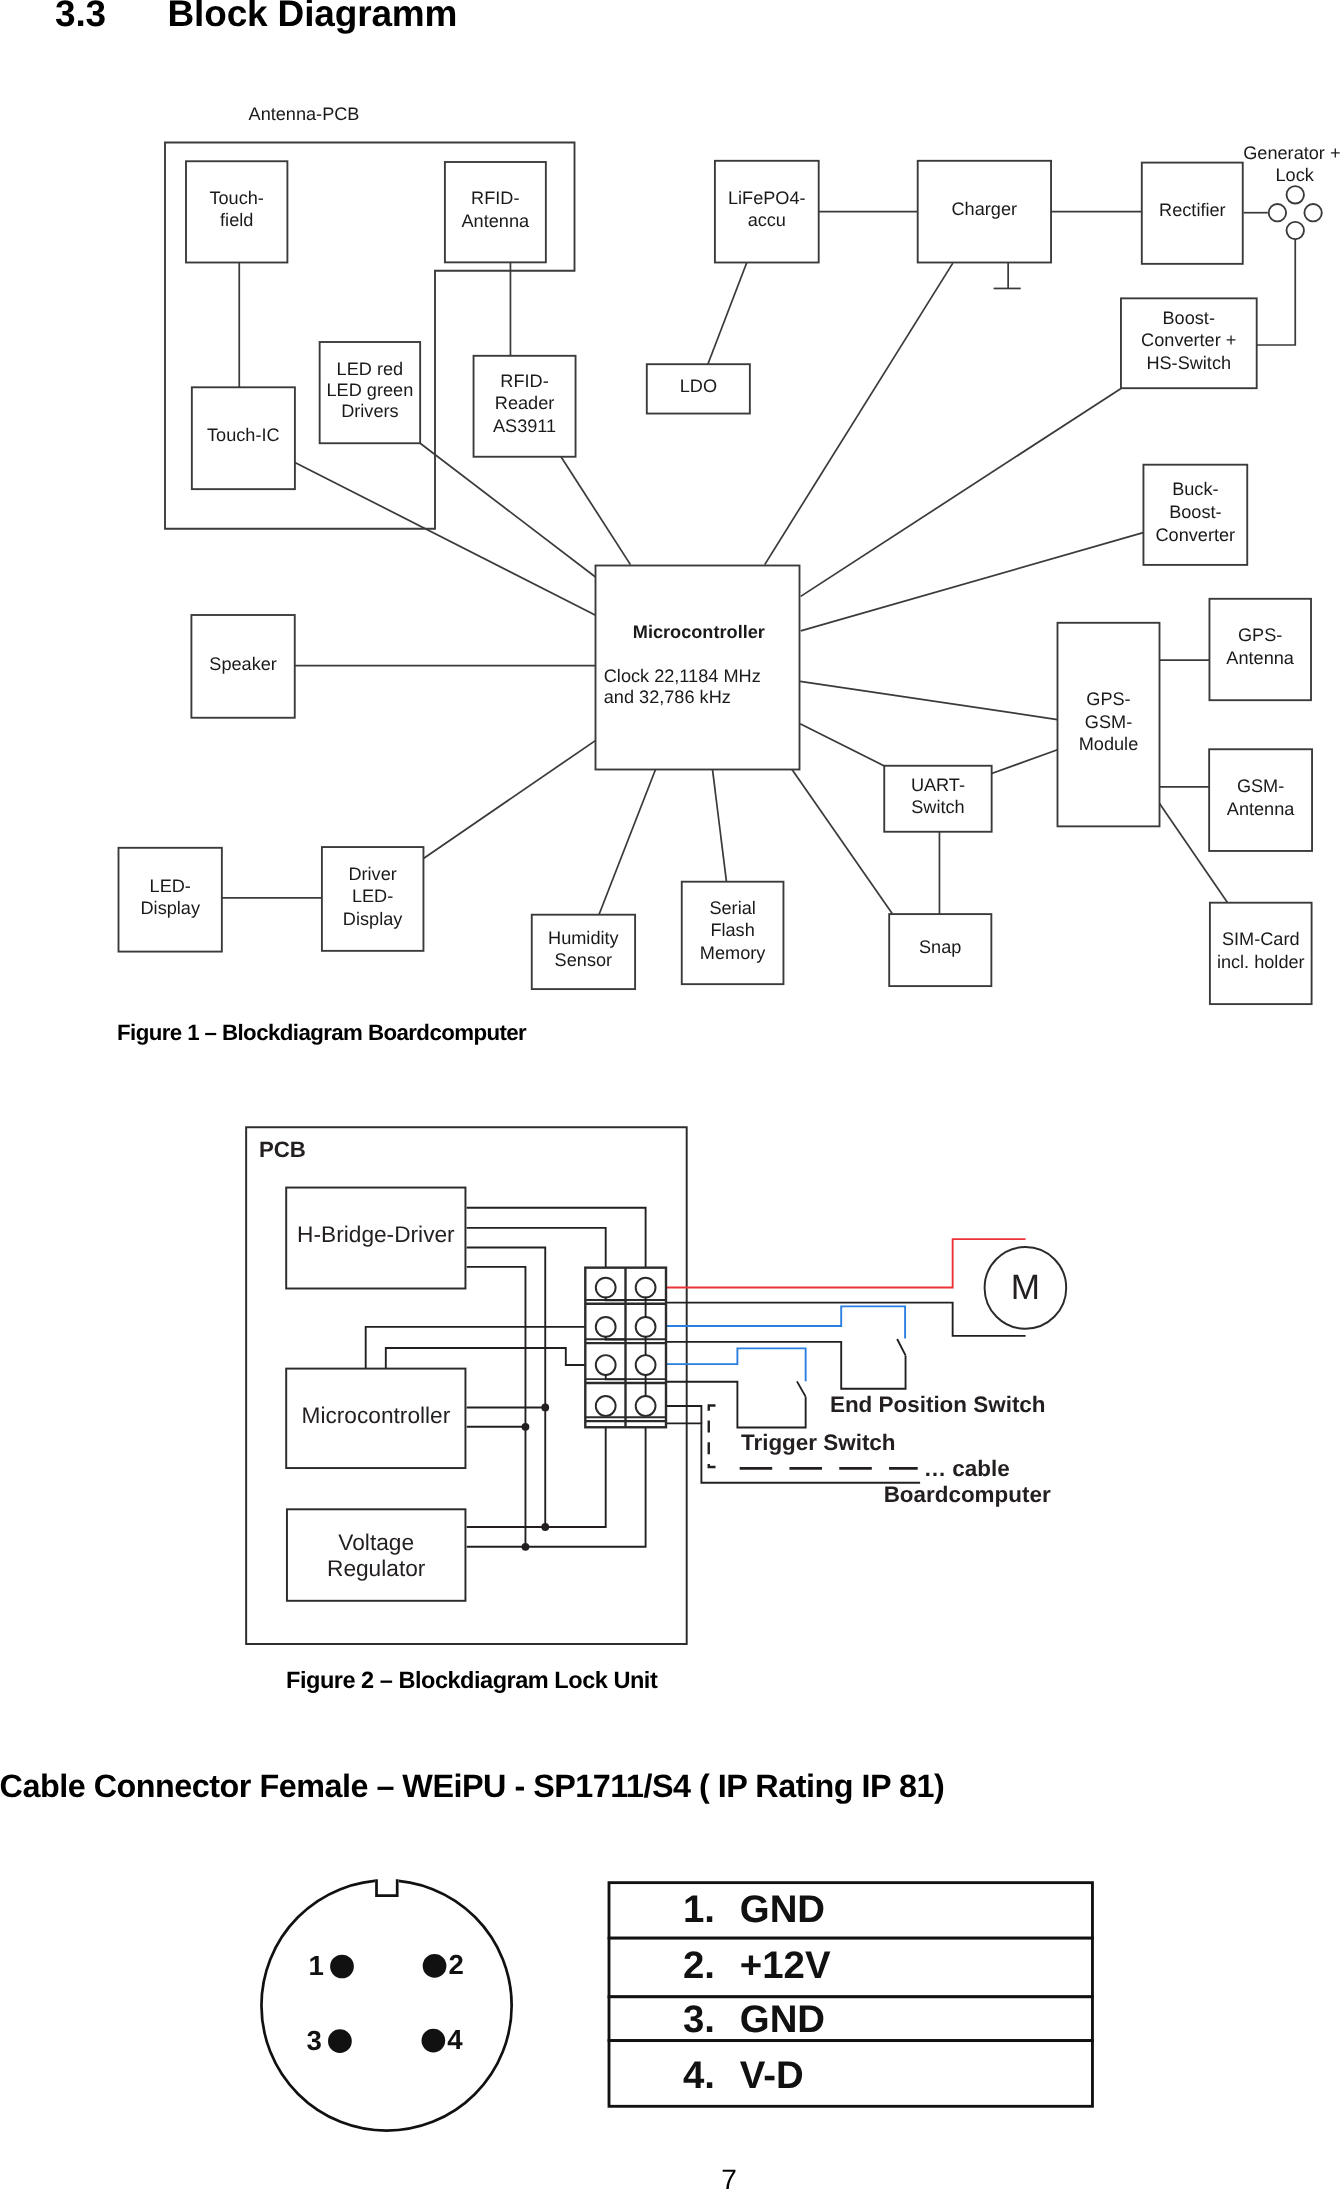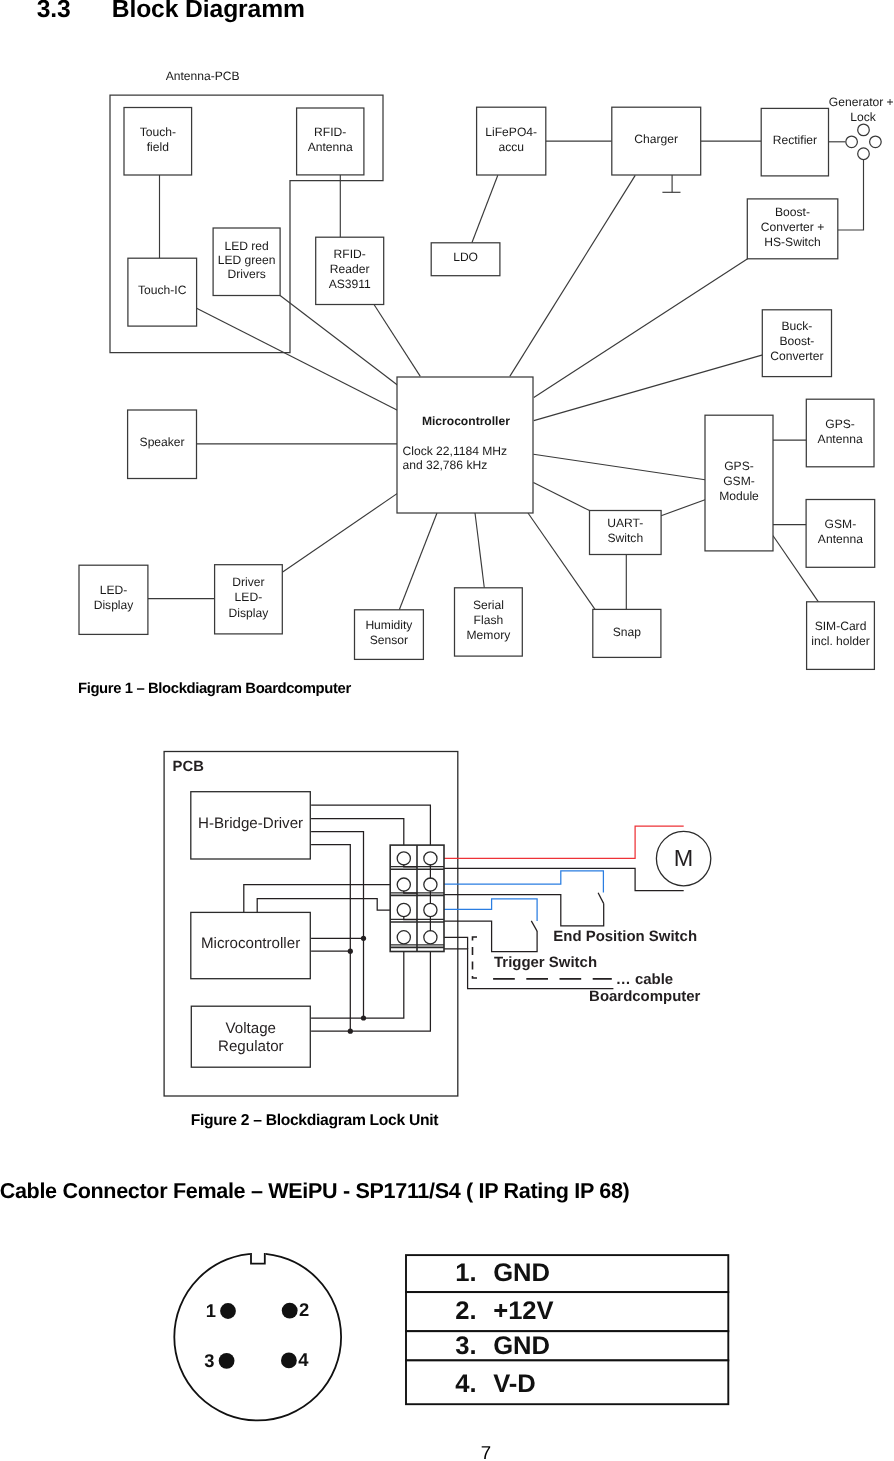--- a/index.html
+++ b/index.html
@@ -281,21 +281,21 @@
   <circle class="gline2" cx="683.6" cy="858.6" r="27.2" fill="#fff"></circle>
   <text class="motor-label" x="683.6" y="866.0" text-anchor="middle">M</text>
 </g>
 <text class="anno" x="553.3" y="941.3">End Position Switch</text>
 <text class="anno" x="494.0" y="966.9">Trigger Switch</text>
 <text class="anno" x="615.8" y="984.0">… cable</text>
 <text class="anno" x="589.1" y="1001.2">Boardcomputer</text>
 </svg>
 
 <div class="abs caption" id="cap2">Figure 2 – Blockdiagram Lock Unit</div>
-<div class="abs" id="connector-heading">Cable Connector Female – WEiPU - SP1711/S4 ( IP Rating IP 68)</div>
+<div class="abs" id="connector-heading">Cable Connector Female – WEiPU - SP1711/S4 ( IP Rating IP 81)</div>
 
 <svg id="fig3" width="894" height="1461" viewBox="0 0 894 1461">
 <circle class="conn" cx="257.7" cy="1337.0" r="83.4"></circle>
 <path class="conn notchmask" d="M250.0 1251 L265.8 1251 L265.8 1263.7 L250.0 1263.7 Z"></path>
 <path class="conn" d="M251.0 1252.9 L251.0 1263.7 L264.8 1263.7 L264.8 1252.9"></path>
 <circle class="pindot" cx="228.0" cy="1311.0" r="7.9"></circle>
 <text class="pinlabel" x="215.9" y="1316.7" text-anchor="end">1</text>
 <circle class="pindot" cx="289.7" cy="1310.6" r="7.9"></circle>
 <text class="pinlabel" x="299.0" y="1316.3" text-anchor="start">2</text>
 <circle class="pindot" cx="226.6" cy="1360.8" r="7.9"></circle>

